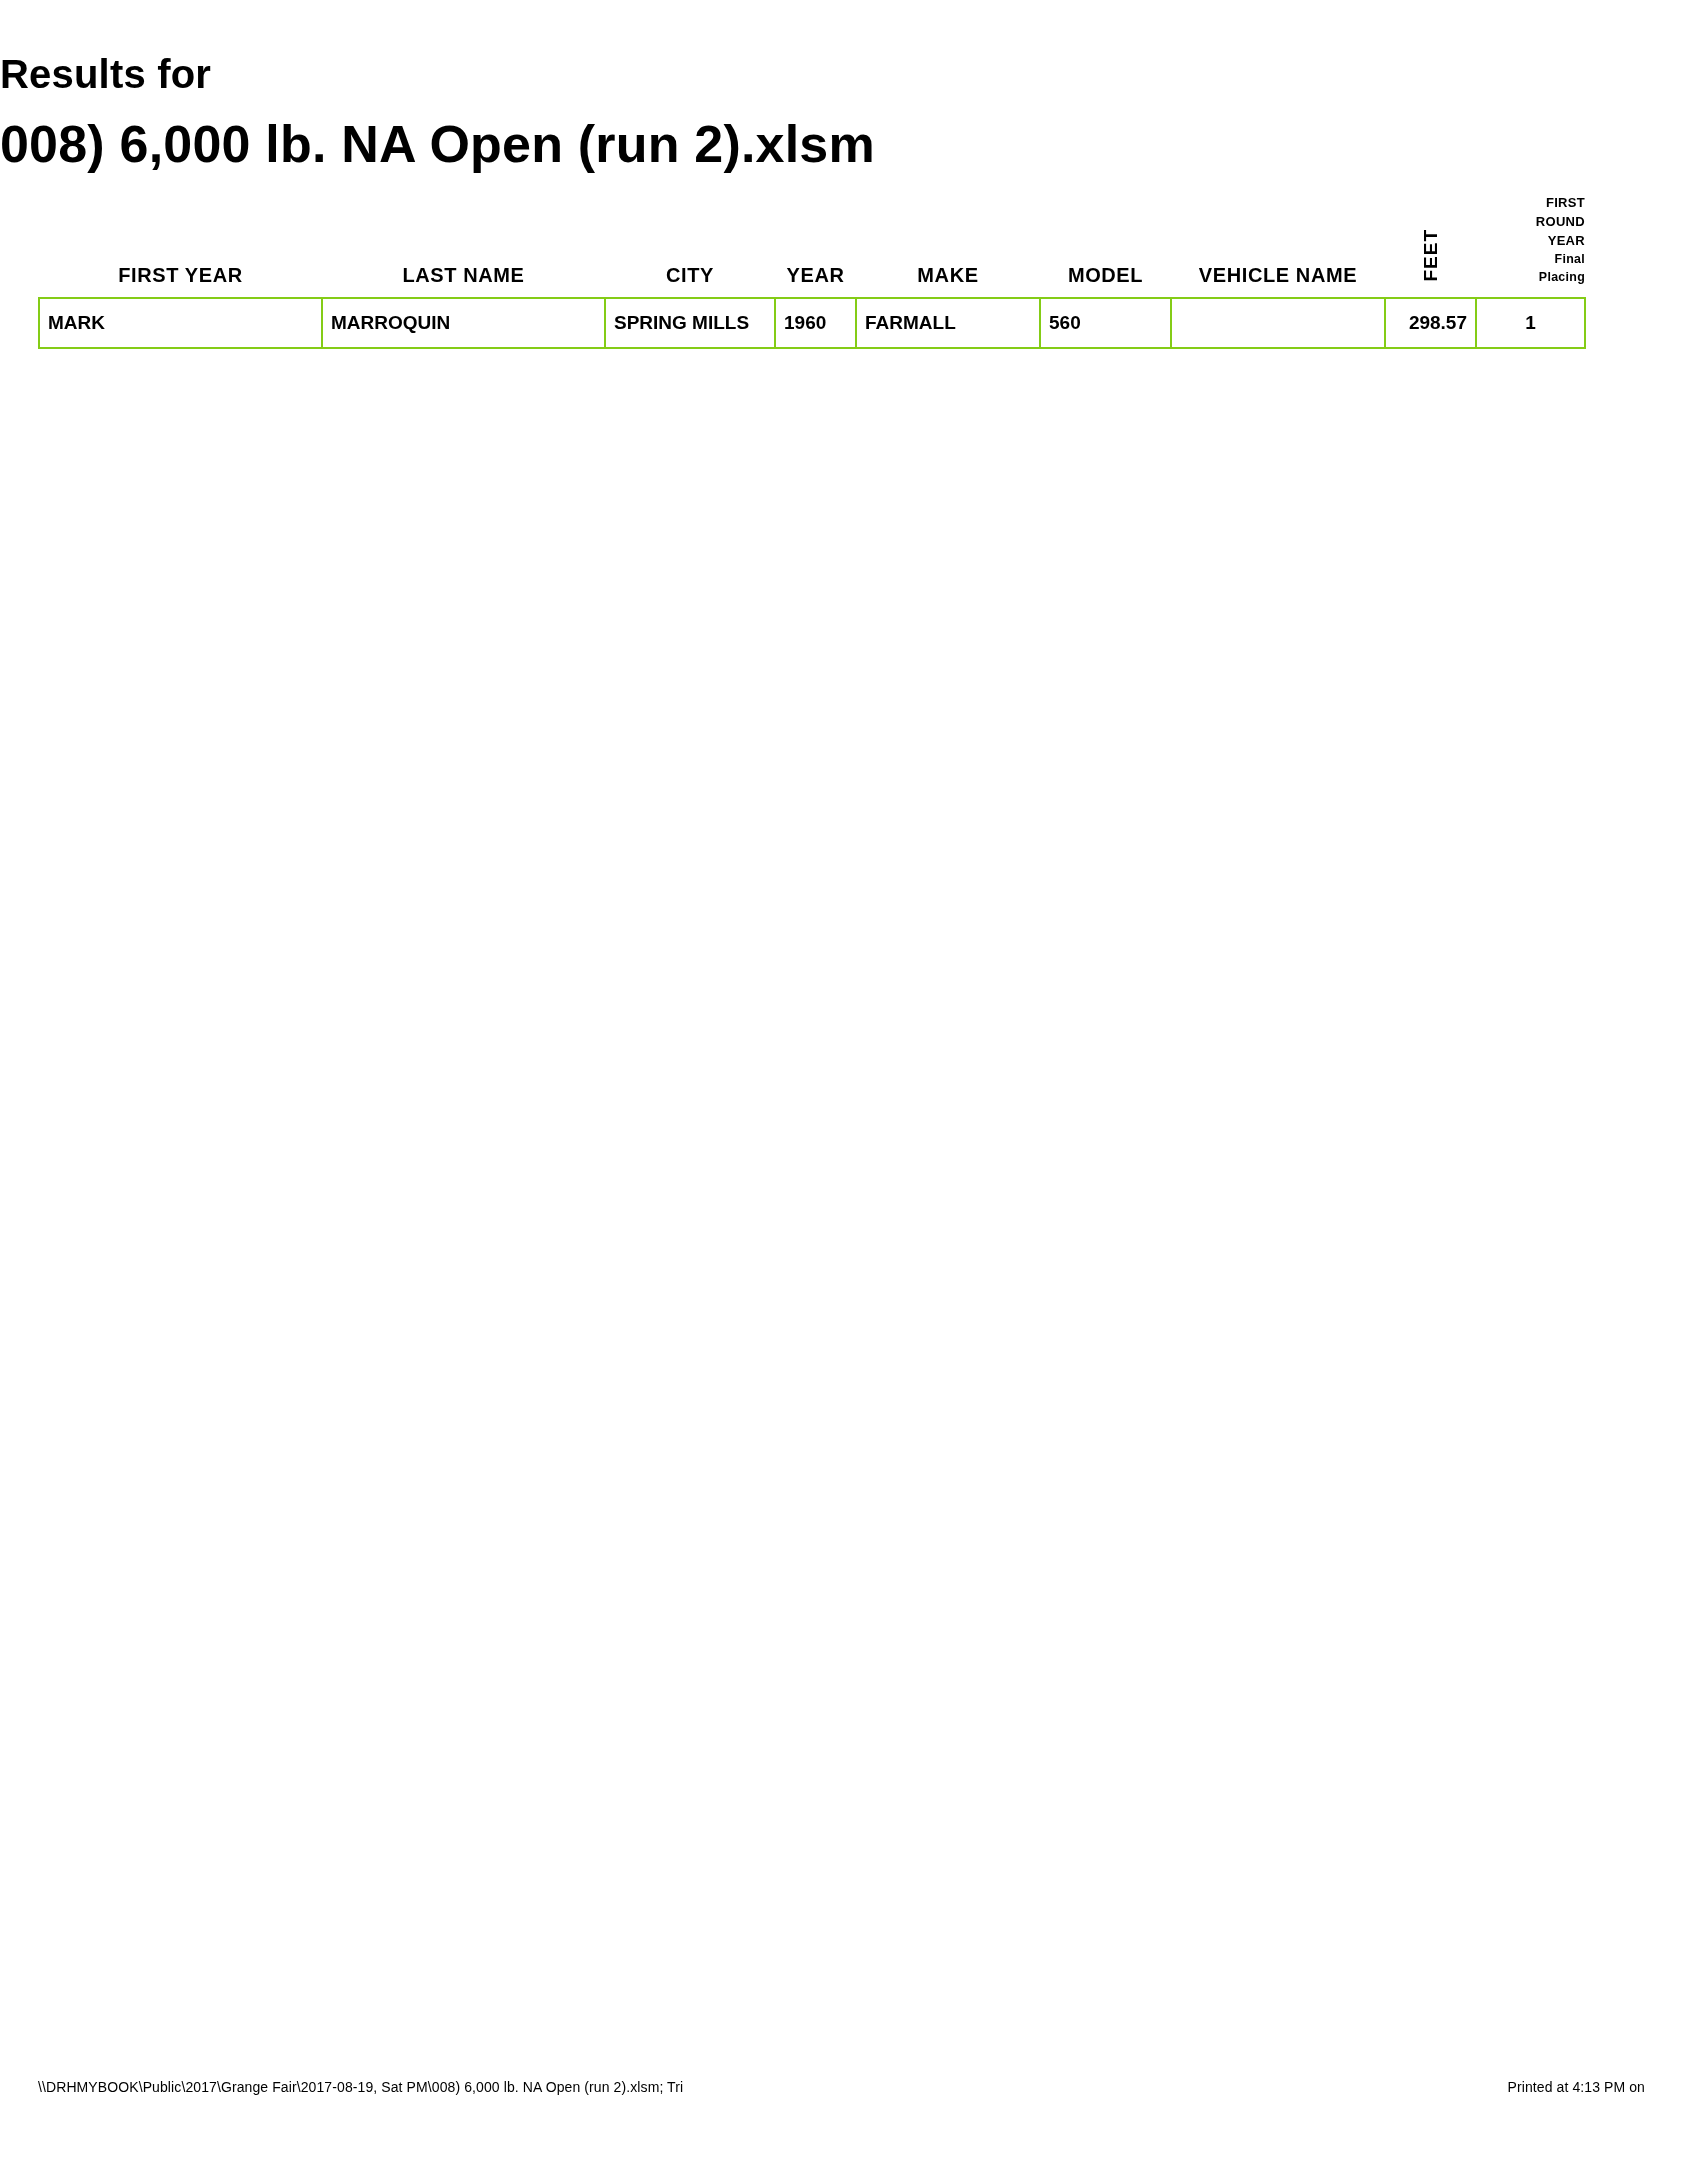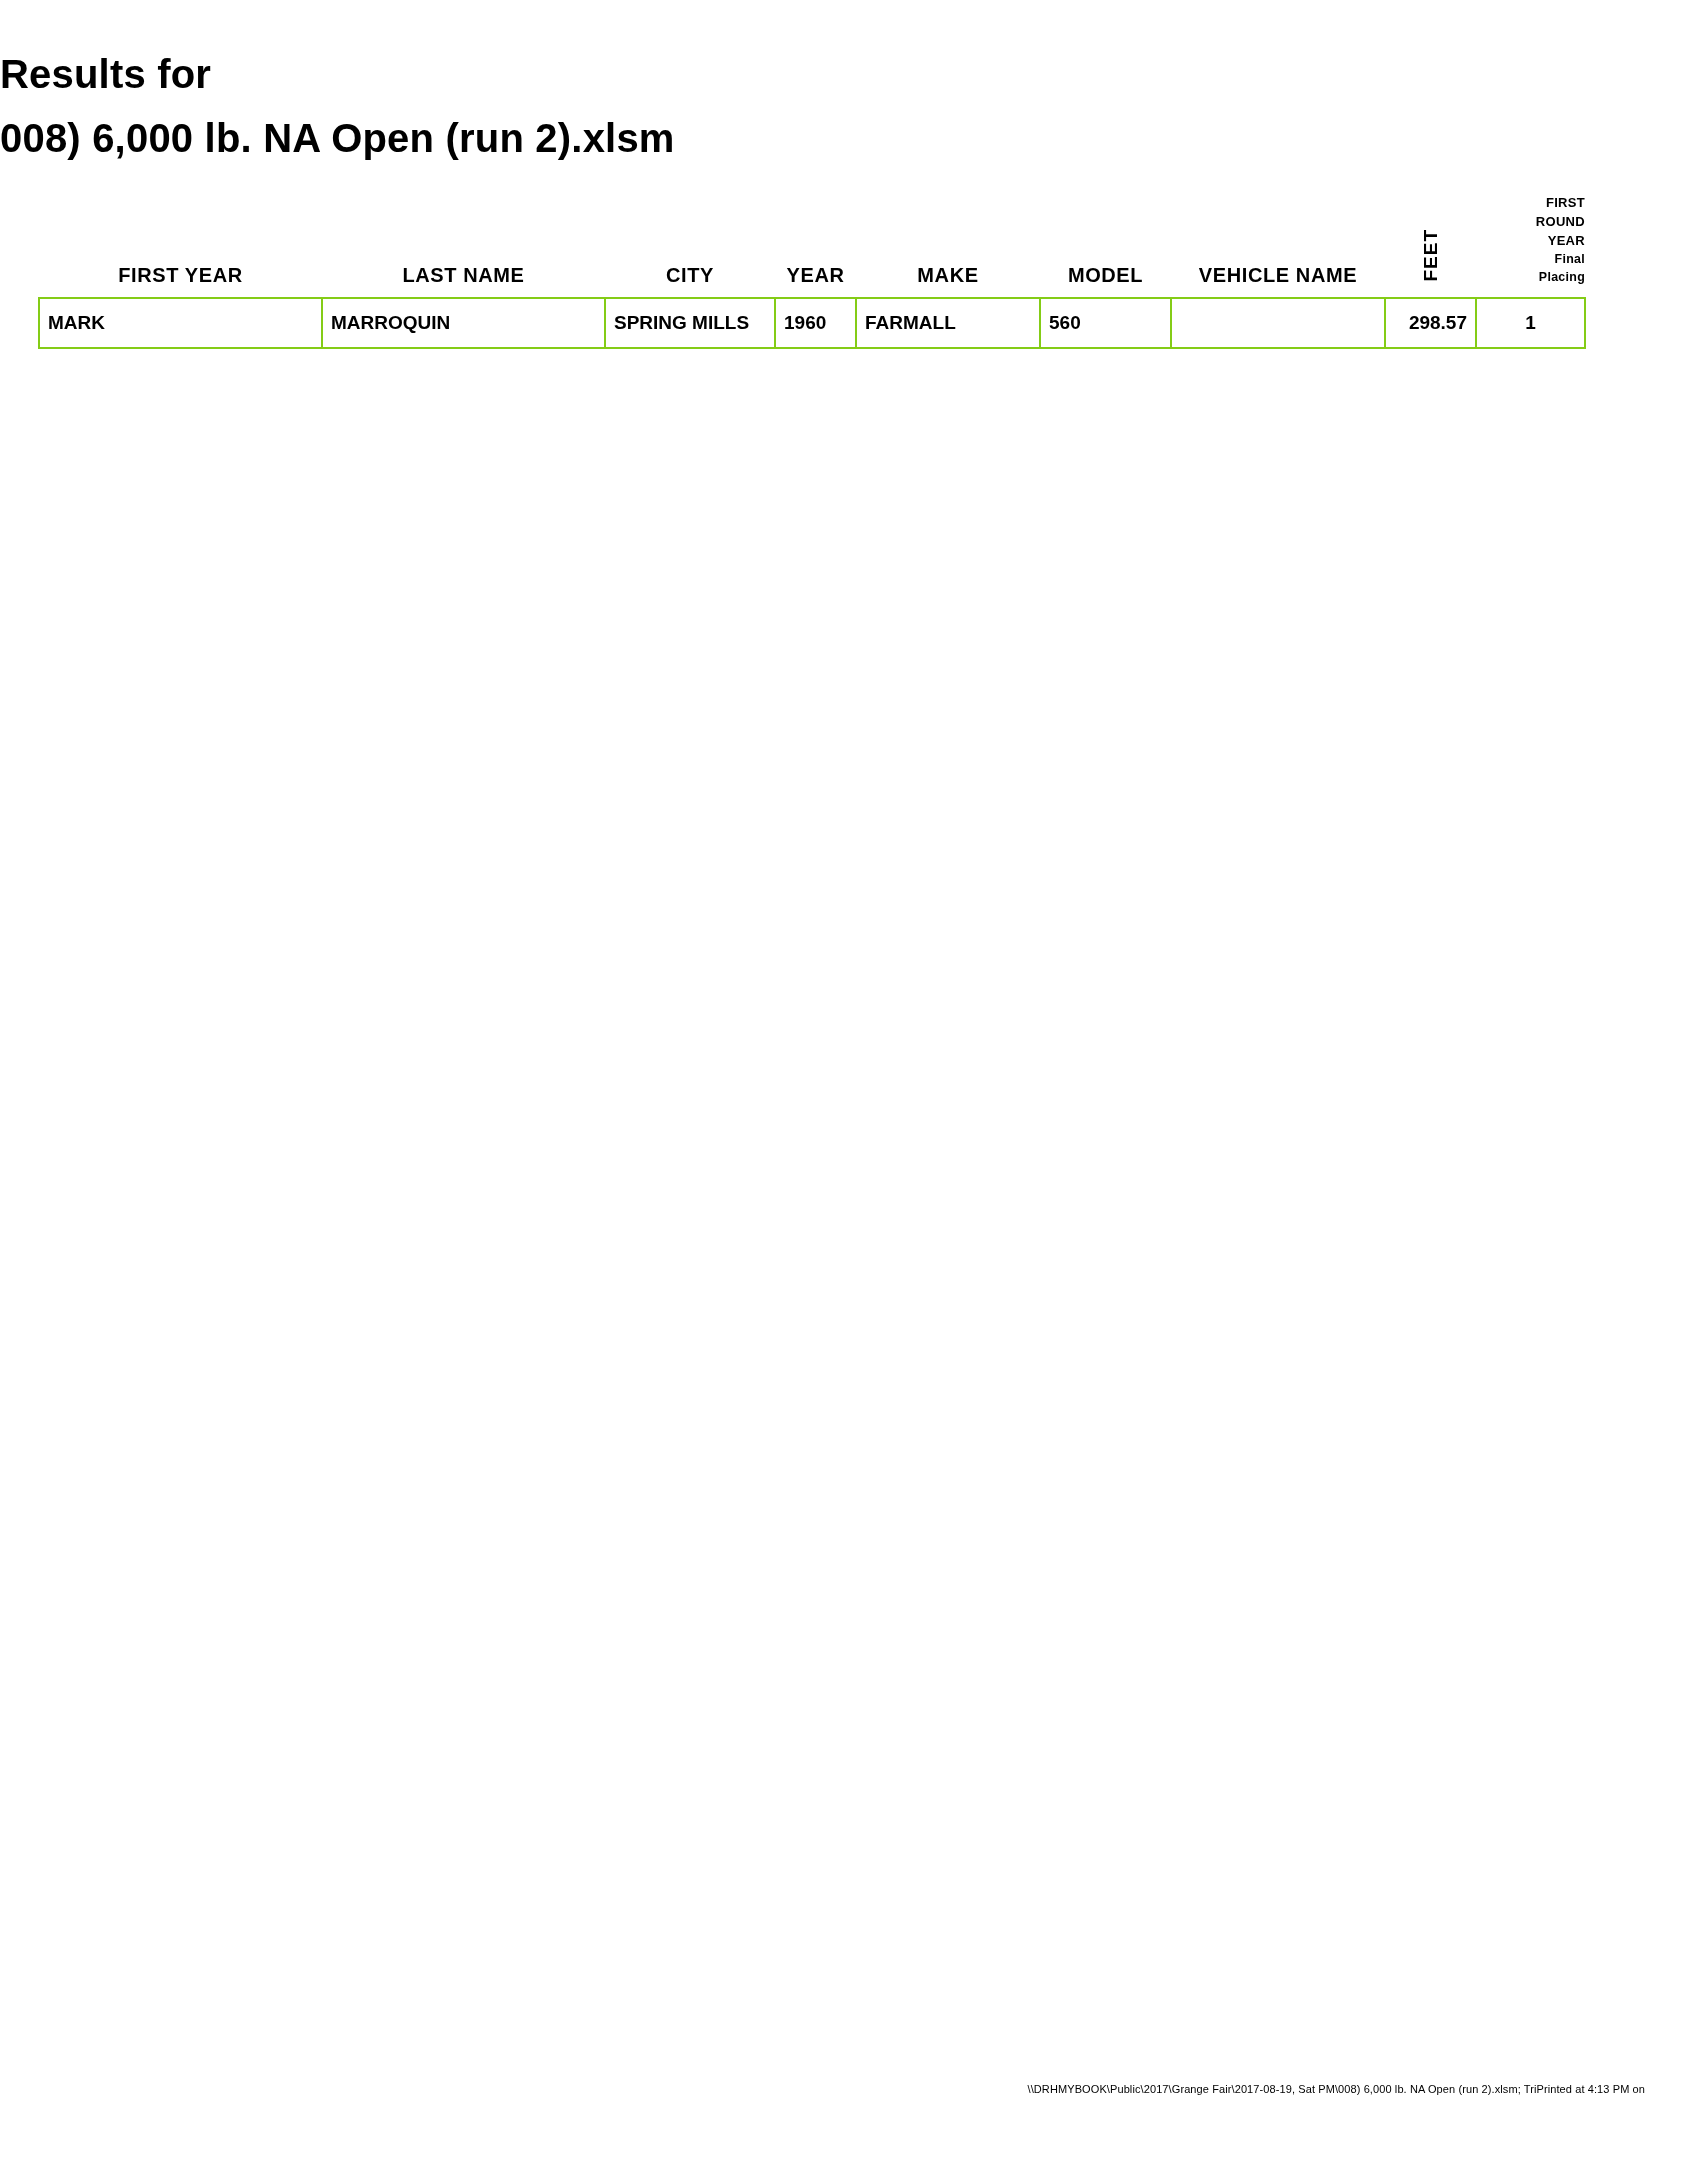--- a/index.html
+++ b/index.html
@@ -25,21 +25,21 @@
   .title-block {
     padding-top: 51px;
   }
   .title-line1 {
     font-size: 40px;
     font-weight: bold;
     letter-spacing: 0.2px;
     line-height: 1.15;
   }
   .title-line2 {
-    font-size: 40px;
+    font-size: 52px;
     font-weight: bold;
     letter-spacing: 0.2px;
     line-height: 1.15;
     margin-top: 18px;
   }
 
   .table-wrap {
     position: absolute;
     left: 38px;
     top: 194px;
@@ -112,23 +112,23 @@
   td.center {
     text-align: center;
   }
 
   .footer {
     position: absolute;
     left: 38px;
     right: 38px;
     bottom: 83px;
     display: flex;
-    justify-content: flex-end;
+    justify-content: space-between;
     align-items: flex-end;
-    font-size: 11px;
+    font-size: 14px;
     letter-spacing: 0.1px;
   }
   .footer .left {
     text-align: left;
   }
   .footer .right {
     text-align: right;
   }
 </style>
 </head>

